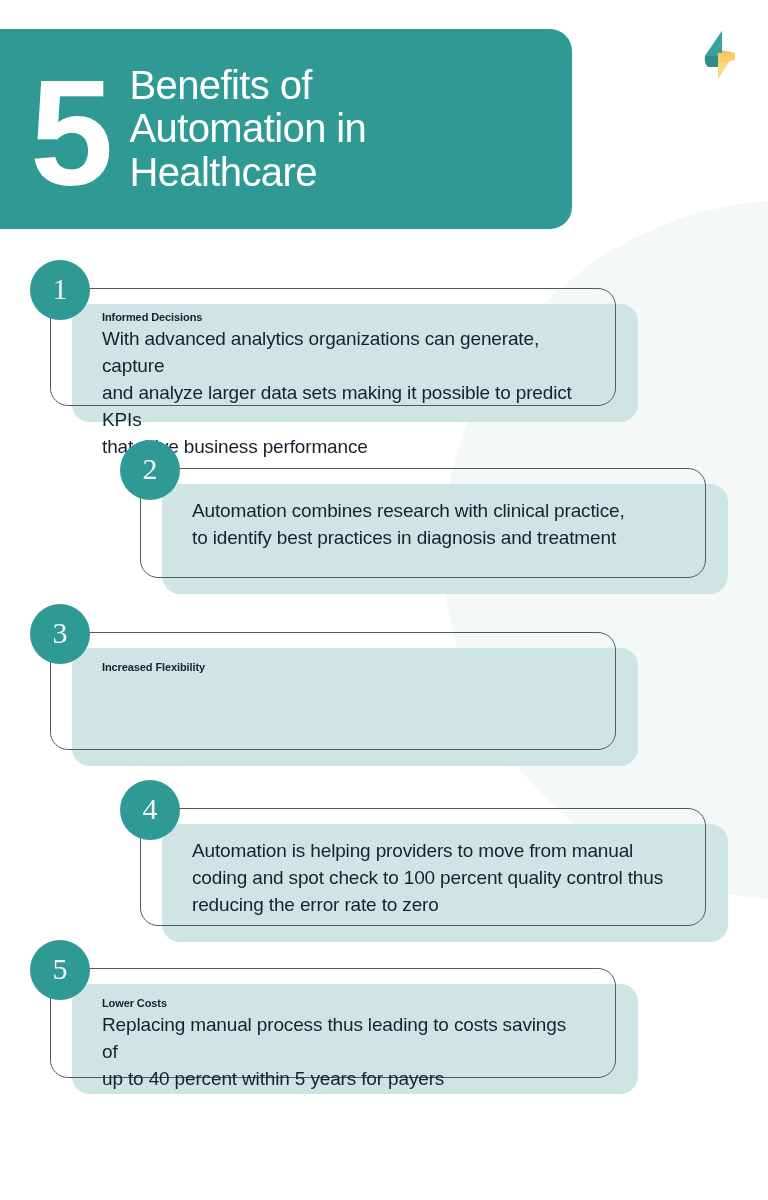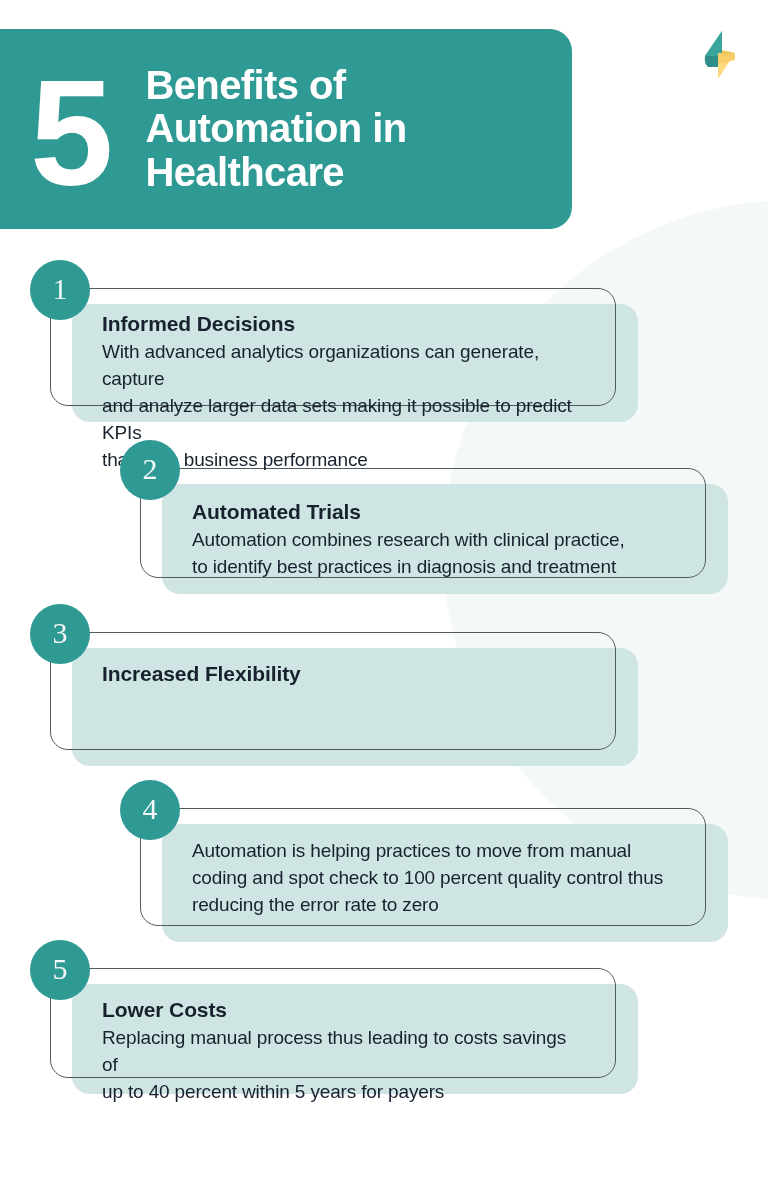--- a/index.html
+++ b/index.html
@@ -62,23 +62,23 @@
     letter-spacing: -4px;
     margin: 0 20px 0 30px;
     font-family: "Liberation Sans", sans-serif;
     position: relative;
     top: 4px;
   }
   .header-title {
     color: #ffffff;
     font-size: 40px;
     line-height: 1.08;
-    font-weight: 700;
+    font-weight: 400;
     letter-spacing: -0.6px;
-    margin: 16px;
+    margin: 0;
     white-space: pre-line;
     font-family: "Liberation Sans", sans-serif;
   }
 
   
   .logo {
     position: absolute;
     right: 26px;
     top: 30px;
     width: 44px;
@@ -121,21 +121,21 @@
     box-sizing: border-box;
   }
   .card-body {
     position: relative;
     z-index: 4;
     padding: 28px 34px 20px 52px;
     box-sizing: border-box;
   }
   .card-title {
     color: #18212e;
-    font-size: 21px;
+    font-size: 11px;
     font-weight: 700;
     letter-spacing: -0.1px;
     margin: 0 0 1px 0;
     line-height: 1.35;
   }
   .card-text {
     color: #18212e;
     font-size: 19px;
     font-weight: 400;
     letter-spacing: -0.15px;
@@ -221,21 +221,20 @@
       </div>
     </div>
 
     <div class="card" id="card-2">
       <div class="card-backdrop"></div>
       <div class="card-frame"></div>
       <div class="card-badge">
         <span>2</span>
       </div>
       <div class="card-body">
-        <p class="card-title">Automated Trials</p>
         <p class="card-text">Automation combines research with clinical practice,
 to identify best practices in diagnosis and treatment</p>
       </div>
     </div>
 
     <div class="card" id="card-3">
       <div class="card-backdrop"></div>
       <div class="card-frame"></div>
       <div class="card-badge">
         <span>3</span>
@@ -245,21 +244,21 @@
       </div>
     </div>
 
     <div class="card" id="card-4">
       <div class="card-backdrop"></div>
       <div class="card-frame"></div>
       <div class="card-badge">
         <span>4</span>
       </div>
       <div class="card-body">
-        <p class="card-text">Automation is helping practices to move from manual
+        <p class="card-text">Automation is helping providers to move from manual
 coding and spot check to 100 percent quality control thus
 reducing the error rate to zero</p>
       </div>
     </div>
 
     <div class="card" id="card-5">
       <div class="card-backdrop"></div>
       <div class="card-frame"></div>
       <div class="card-badge">
         <span>5</span>

